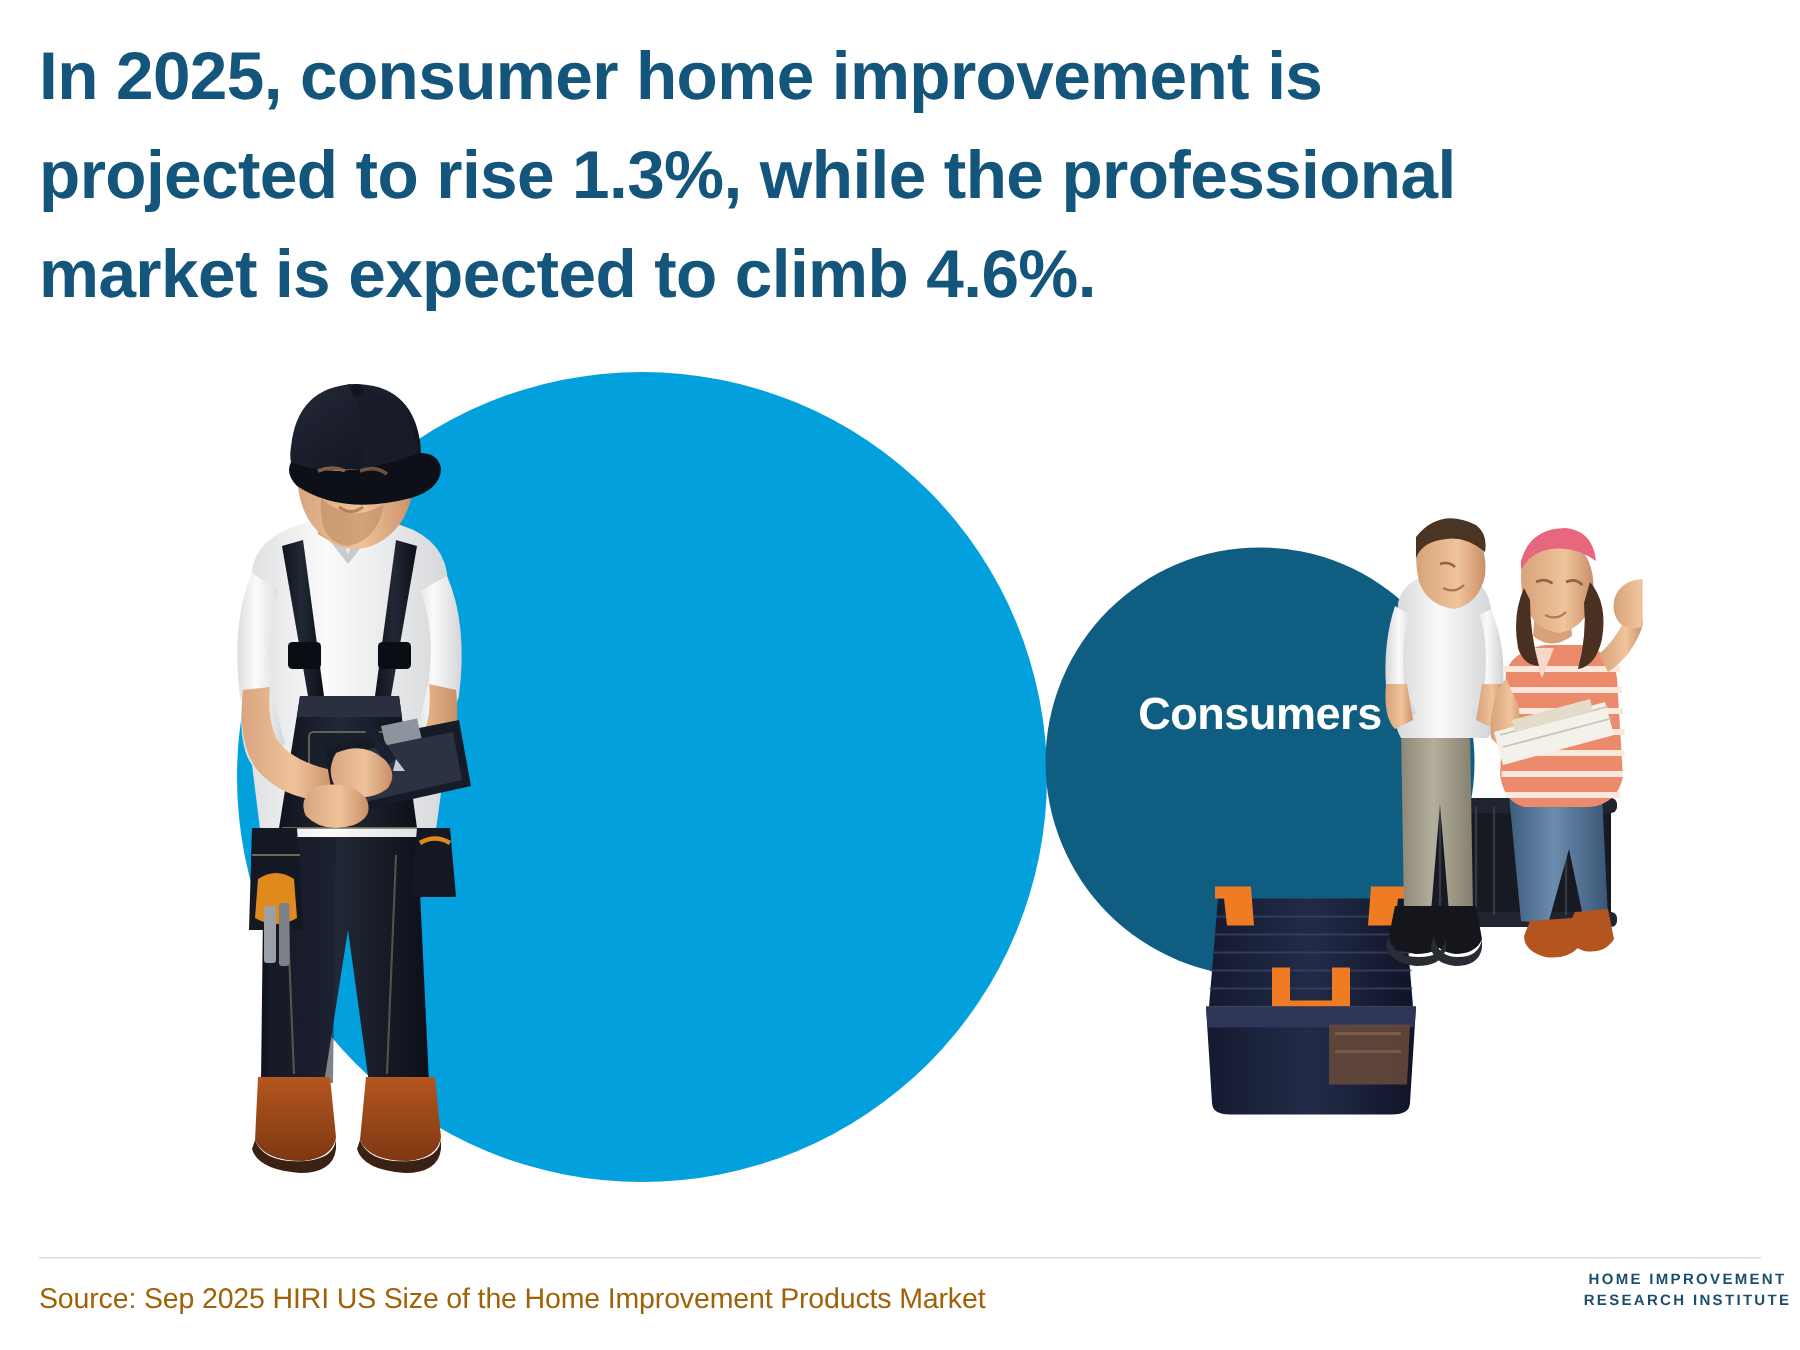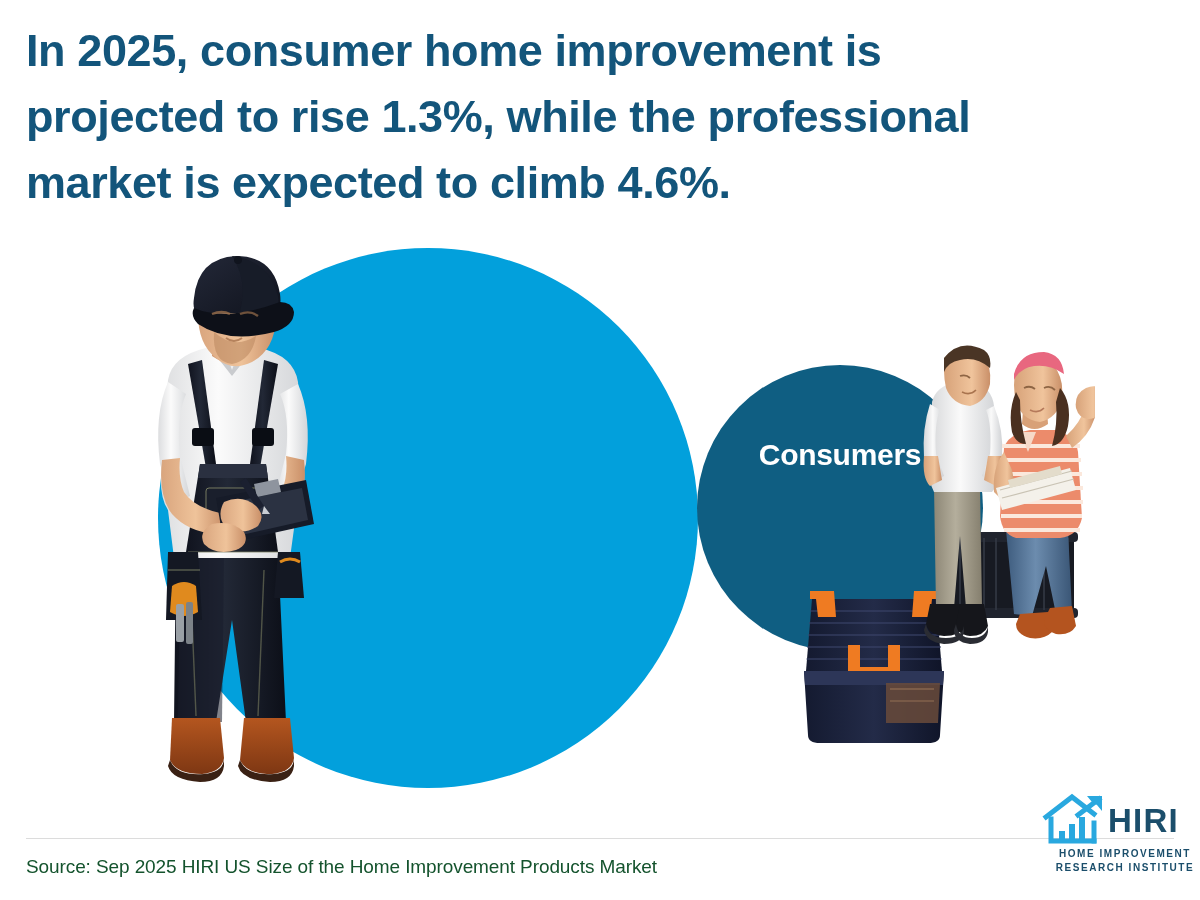--- a/index.html
+++ b/index.html
@@ -70,21 +70,21 @@
     z-index: 6;
   }
   .lbl-pro {
     left: 290px;
     top: 182px;
     width: 400px;
     font-size: 42px;
   }
   .lbl-con {
     left: 700px;
-    top: 208px;
+    top: 230px;
     width: 280px;
     font-size: 30px;
   }
 
   .val {
     position: absolute;
     font-weight: 700;
     z-index: 5;
     white-space: nowrap;
     line-height: 1;
@@ -127,21 +127,21 @@
     top: 838px;
     width: 1148px;
     height: 1px;
     background: #DCDCDC;
   }
   .source {
     position: absolute;
     left: 26px;
     top: 856px;
     font-size: 19px;
-    color: #14532d;
+    color: #a16207;
     letter-spacing: -0.1px;
   }
 
   
   .logo {
     position: absolute;
     left: 1042px;
     top: 793px;
     width: 150px;
     height: 82px;
@@ -410,36 +410,17 @@
 
 
     <div class="lbl lbl-con">Consumers</div>
   </div>
 
   <div class="divider"></div>
 
   <div class="source">Source: Sep 2025 HIRI US Size of the Home Improvement Products Market</div>
 
   <div class="logo">
-    <div class="logo-row">
-      <span>
-        <svg viewBox="0 0 62 52" width="62" height="52" aria-hidden="true">
-          <g fill="none" stroke="#29A8DF" stroke-width="5" stroke-linejoin="miter" stroke-linecap="square">
-            <path d="M4 24 L30 4 L52 21"></path>
-            <path d="M9 26 L9 48 L52 48"></path>
-            <path d="M52 30 L52 48"></path>
-          </g>
-          <g fill="#29A8DF">
-            <rect x="17" y="38" width="6" height="10"></rect>
-            <rect x="27" y="31" width="6" height="17"></rect>
-            <rect x="37" y="24" width="6" height="24"></rect>
-          </g>
-          <path d="M36 22 L57 6" stroke="#29A8DF" stroke-width="5" fill="none" stroke-linecap="square"></path>
-          <path d="M45 3 L60 3 L60 18 L55 12 L50 9 Z" fill="#29A8DF"></path>
-        </svg>
-      </span>
-      <span class="logo-word">HIRI</span>
-    </div>
     <div class="logo-sub">HOME IMPROVEMENT
 RESEARCH INSTITUTE</div>
   </div>
 
 </div>
 
 </body></html>

